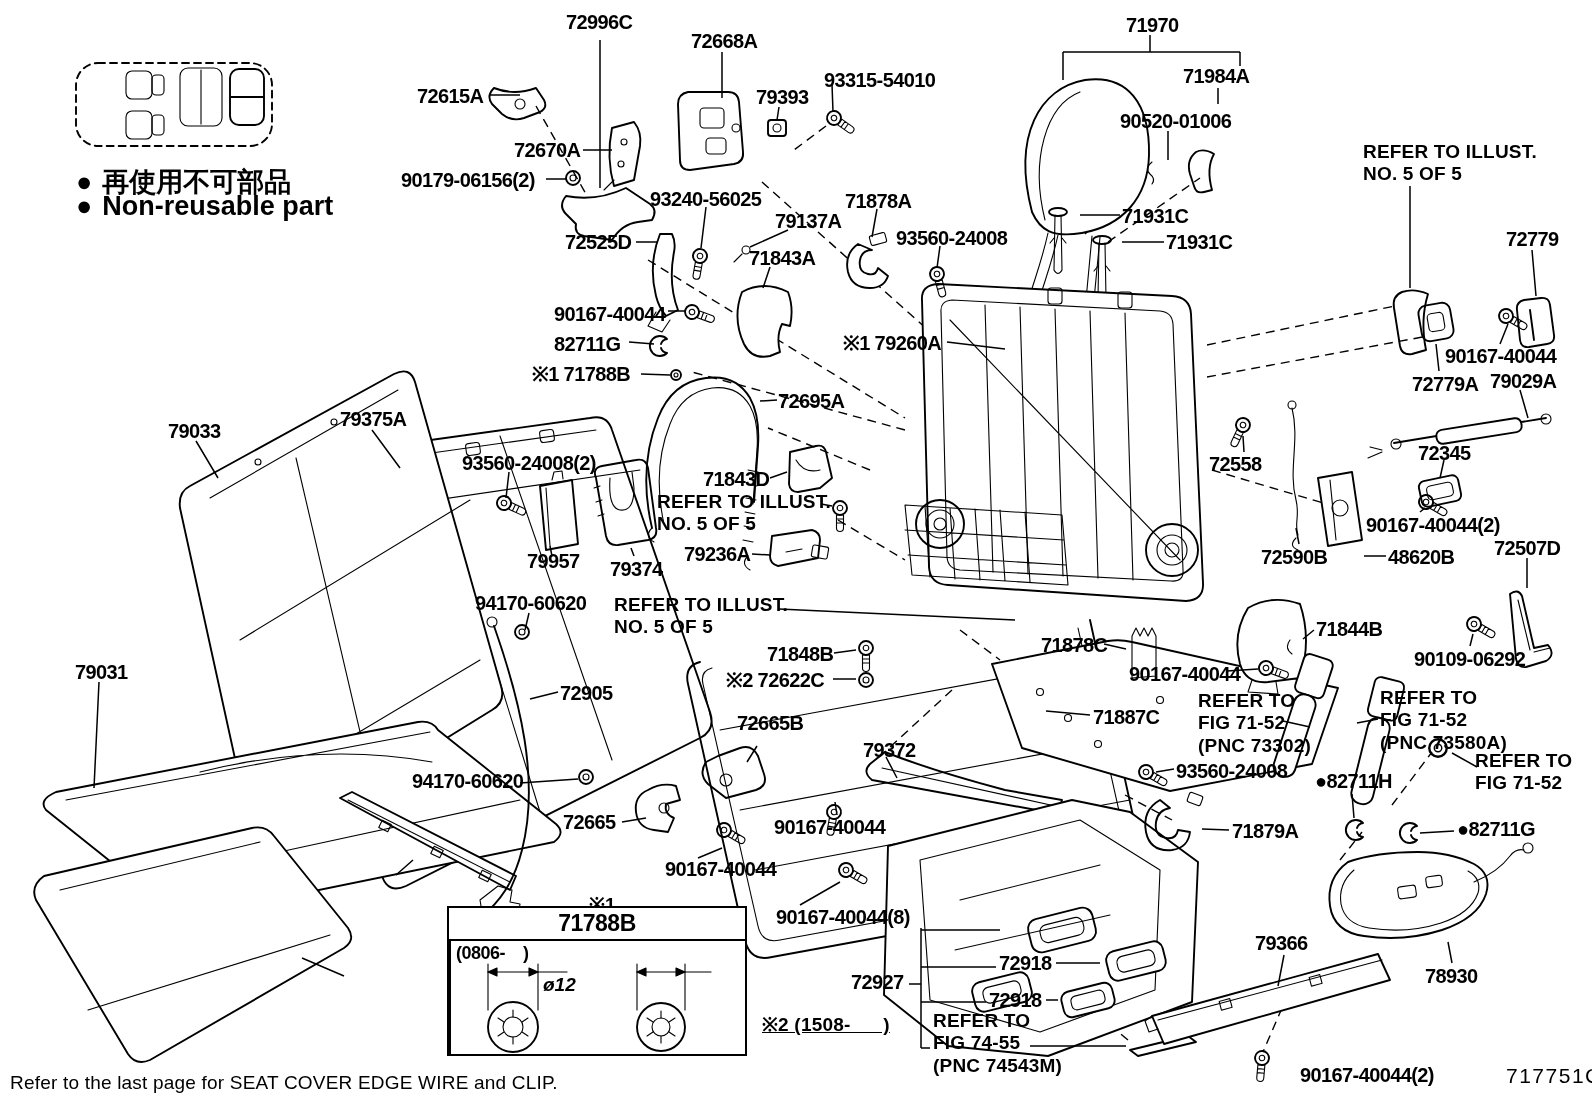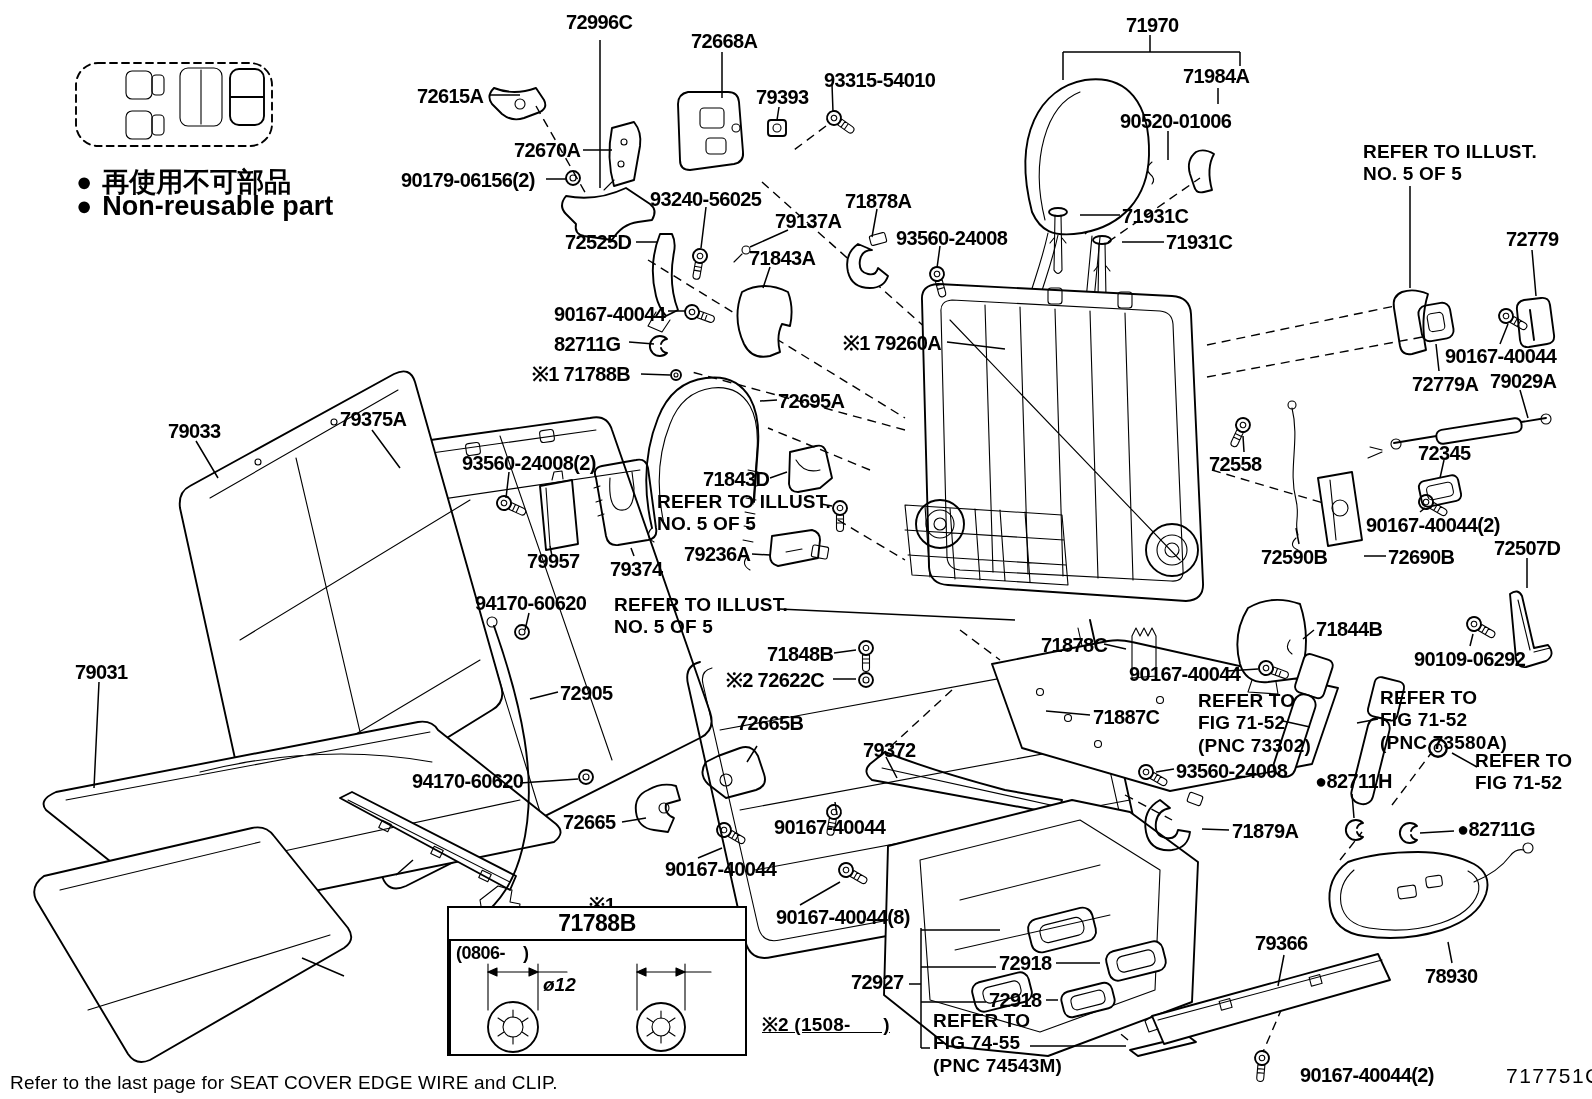--- a/index.html
+++ b/index.html
@@ -399,21 +399,21 @@
       <div class="lbl" style="left: 1490px; top: 370px;">79029A</div>
       <div class="lbl" style="left: 554px; top: 303px;">90167-40044</div>
       <div class="lbl" style="left: 554px; top: 333px;">82711G</div>
       <div class="lbl" style="left: 532px; top: 363px;">※1 71788B</div>
       <div class="lbl" style="left: 778px; top: 390px;">72695A</div>
       <div class="lbl" style="left: 843px; top: 332px;">※1 79260A</div>
       <div class="lbl" style="left: 1209px; top: 453px;">72558</div>
       <div class="lbl" style="left: 1418px; top: 442px;">72345</div>
       <div class="lbl" style="left: 1366px; top: 514px;">90167-40044(2)</div>
       <div class="lbl" style="left: 1261px; top: 546px;">72590B</div>
-      <div class="lbl" style="left: 1388px; top: 546px;">72690B</div>
+      <div class="lbl" style="left: 1388px; top: 546px;">48620B</div>
       <div class="lbl" style="left: 1494px; top: 537px;">72507D</div>
       <div class="lbl" style="left: 1316px; top: 618px;">71844B</div>
       <div class="lbl" style="left: 1414px; top: 648px;">90109-06292</div>
       <div class="lbl" style="left: 168px; top: 420px; text-align: right;">79033</div>
       <div class="lbl" style="left: 340px; top: 408px;">79375A</div>
       <div class="lbl" style="left: 446px; top: 452px; margin-left: 16px;">93560-24008(2)</div>
       <div class="lbl" style="left: 527px; top: 550px;">79957</div>
       <div class="lbl" style="left: 610px; top: 558px;">79374</div>
       <div class="lbl" style="left: 475px; top: 592px;">94170-60620</div>
       <div class="lbl" style="left: 75px; top: 661px;">79031</div>

